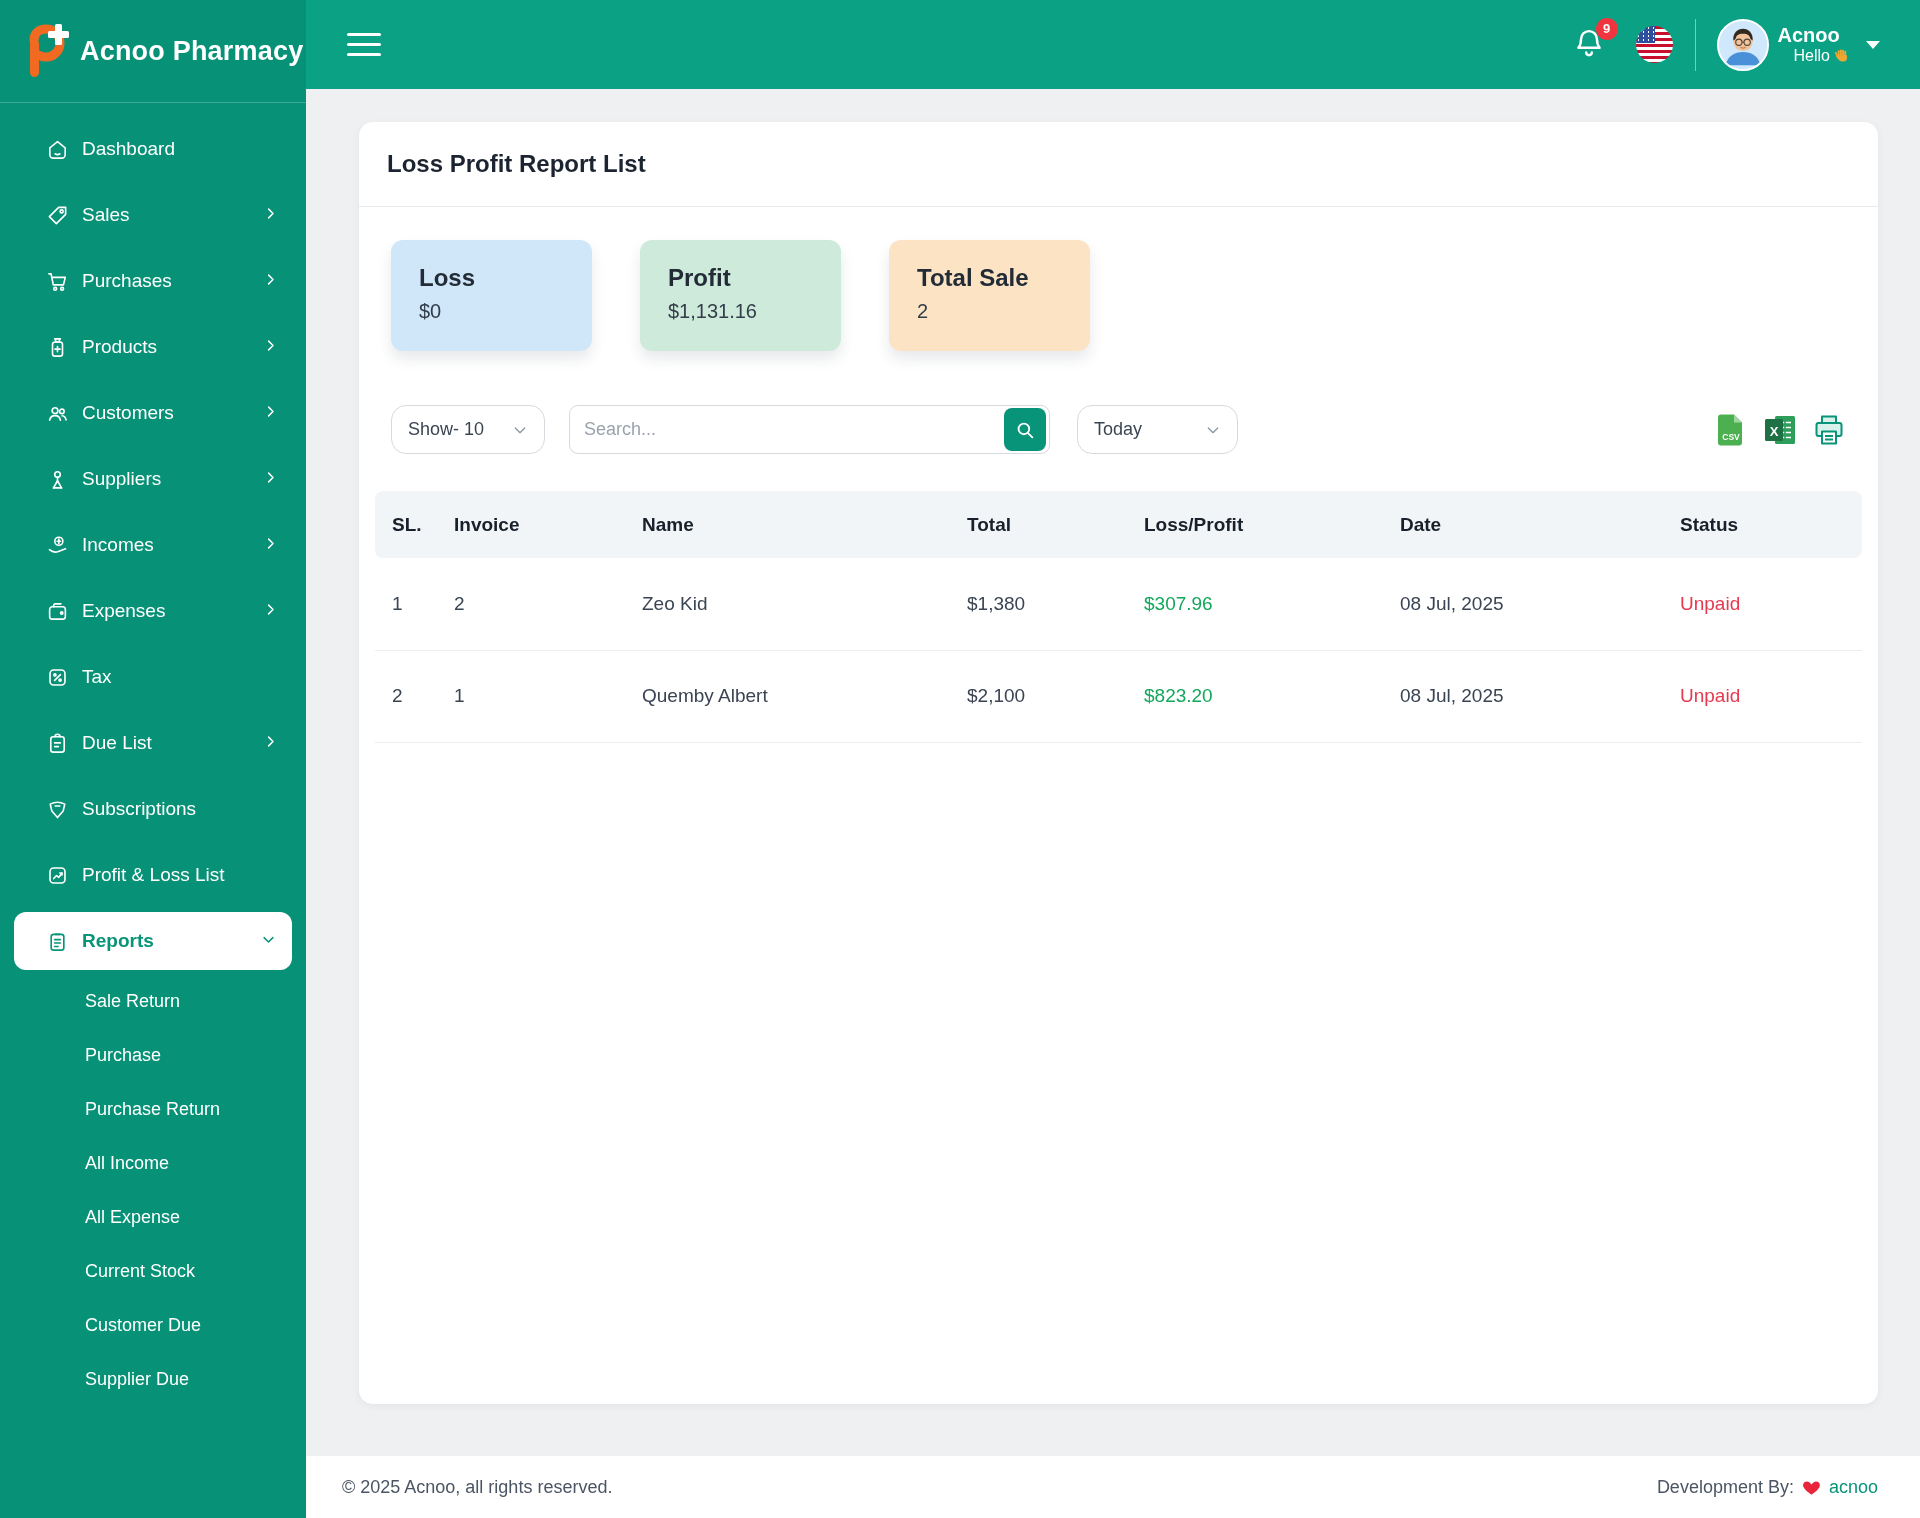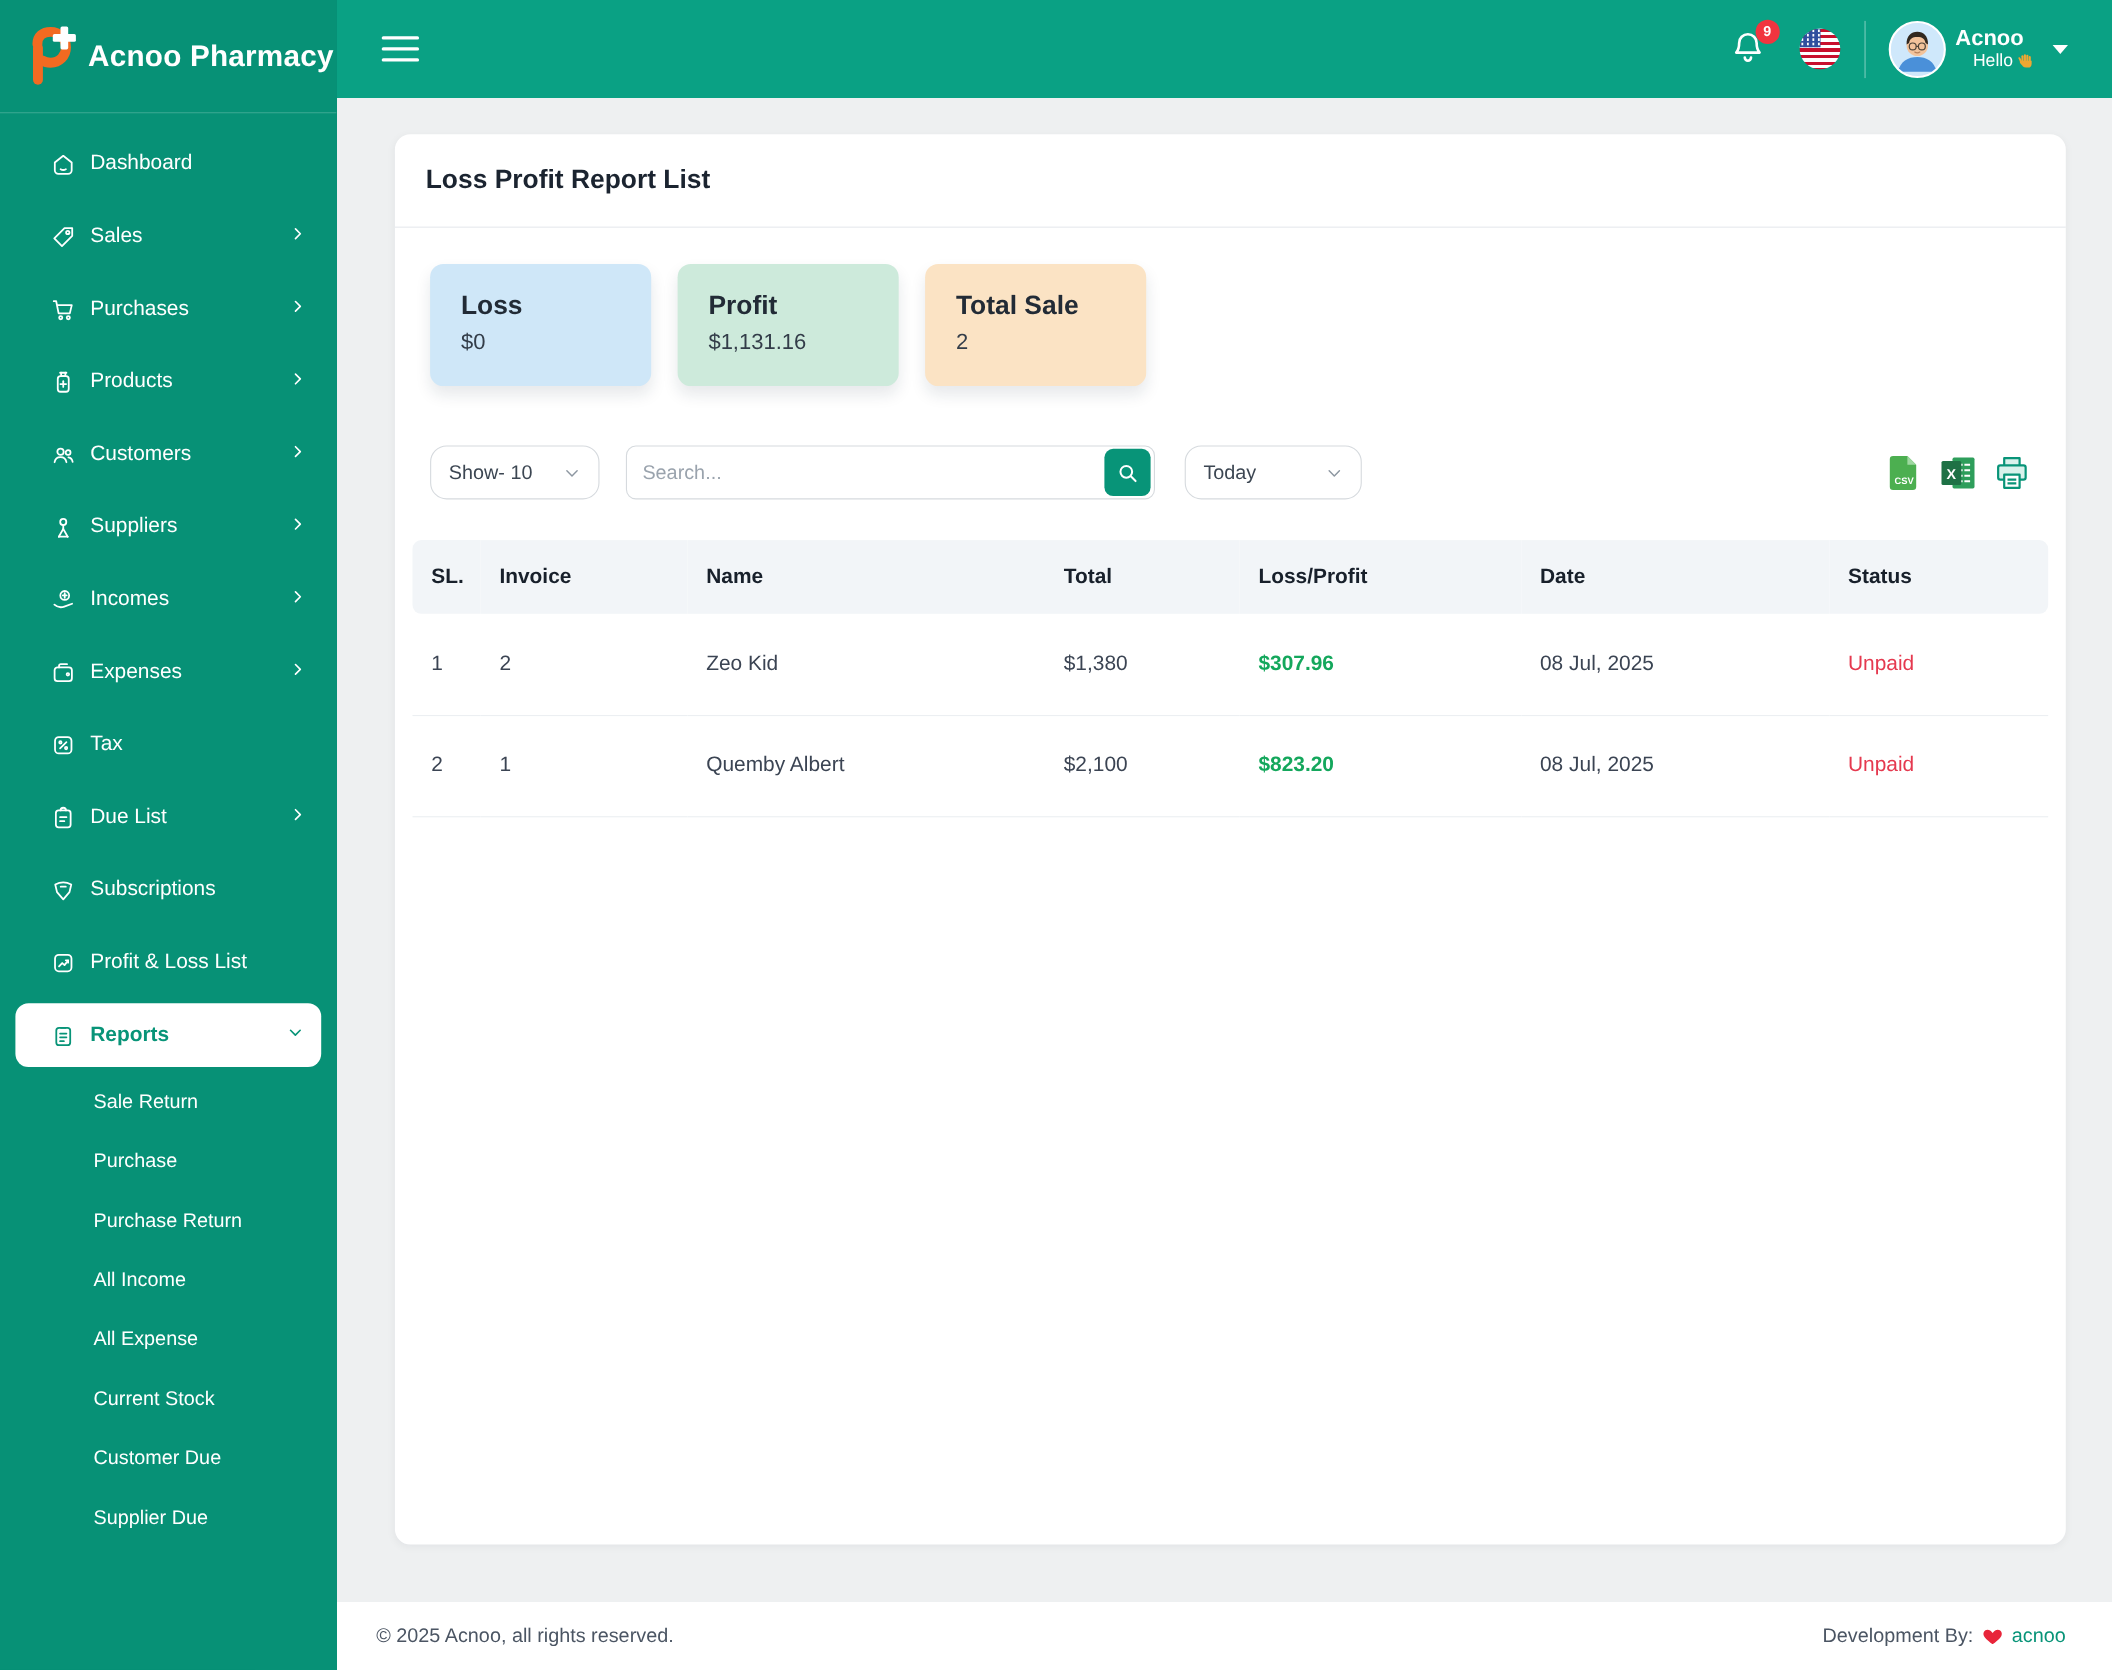--- a/index.html
+++ b/index.html
@@ -58,21 +58,21 @@
   .user-greeting{color:#fff;font-size:16px;display:flex;align-items:center;gap:3px;margin-left:16px;}
   .caret-down{width:0;height:0;border-left:7px solid transparent;border-right:7px solid transparent;border-top:8px solid #fff;margin-left:16px;}
 
   
   .main{margin-left:306px;padding:33px 42px 0 53px;height:1444px;padding-top:122px;}
   .content-card{background:#fff;border-radius:14px;box-shadow:0 2px 8px rgba(16,24,40,.05);min-height:1282px;}
   .card-title-row{padding:28px 28px;}
   .page-title{font-size:24px;font-weight:bold;color:var(--text-dark,#1b2430);}
   .title-divider{height:1px;background:var(--border,#e6e9ed);}
 
-  .summary-row{display:flex;gap:24px;padding:33px 32px 0;}
+  .summary-row{display:flex;gap:48px;padding:33px 32px 0;}
   .summary-card{width:201px;height:111px;border-radius:12px;padding:24px 0 0 28px;box-shadow:0 8px 14px rgba(20,35,60,.10);}
   .summary-card.loss{background:var(--loss-card-bg,#cfe7f8);}
   .summary-card.profit{background:var(--profit-card-bg,#cdeadb);}
   .summary-card.sale{background:var(--sale-card-bg,#fbe3c4);}
   .sc-label{font-size:24px;font-weight:bold;color:#222b36;}
   .sc-value{font-size:20px;color:#333d49;margin-top:8px;}
 
   .controls-row{display:flex;align-items:center;padding:54px 32px 0;}
   .select-box{height:49px;border:1px solid #d6dade;border-radius:15px;background:#fff;display:flex;align-items:center;justify-content:space-between;padding:0 16px;font-size:18px;color:#3c4652;cursor:pointer;}
   .select-box svg{width:16px;height:16px;stroke:#8d97a1;fill:none;stroke-width:2;stroke-linecap:round;stroke-linejoin:round;}
@@ -86,21 +86,21 @@
   .export-icons{margin-left:auto;display:flex;align-items:center;gap:15px;}
   .export-btn{width:34px;height:36px;border:none;background:none;padding:0;cursor:pointer;display:flex;align-items:center;justify-content:center;}
   .export-btn svg{width:34px;height:36px;}
 
   .table-wrap{padding:37px 16px 0;}
   table{width:100%;border-collapse:collapse;table-layout:fixed;}
   thead th{background:var(--table-header-bg,#f2f5f8);height:67px;text-align:left;font-size:19px;font-weight:bold;color:#18202b;padding-left:17px;}
   thead th:first-child{border-radius:8px 0 0 8px;}
   thead th:last-child{border-radius:0 8px 8px 0;}
   tbody td{height:92px;font-size:19px;color:#3b4453;padding-left:17px;border-bottom:1px solid #eceff2;}
-  td.green{color:var(--profit-text,#14a75c);font-weight:bold;}
+  td.green{color:var(--profit-text,#14a75c);}
   td.red{color:var(--unpaid-text,#e5394f);}
 
   
   .footer{position:fixed;left:306px;right:0;bottom:0;height:62px;background:#fff;display:flex;align-items:center;padding:0 42px 0 36px;z-index:10;}
   .copyright{font-size:18px;color:#4b5563;}
   .dev{margin-left:auto;display:flex;align-items:center;gap:7px;font-size:18px;color:#4b5563;}
   .dev svg{width:21px;height:19px;}
   .dev-link{color:var(--accent,#089478);text-decoration:none;cursor:pointer;}
 </style>
 </head>

